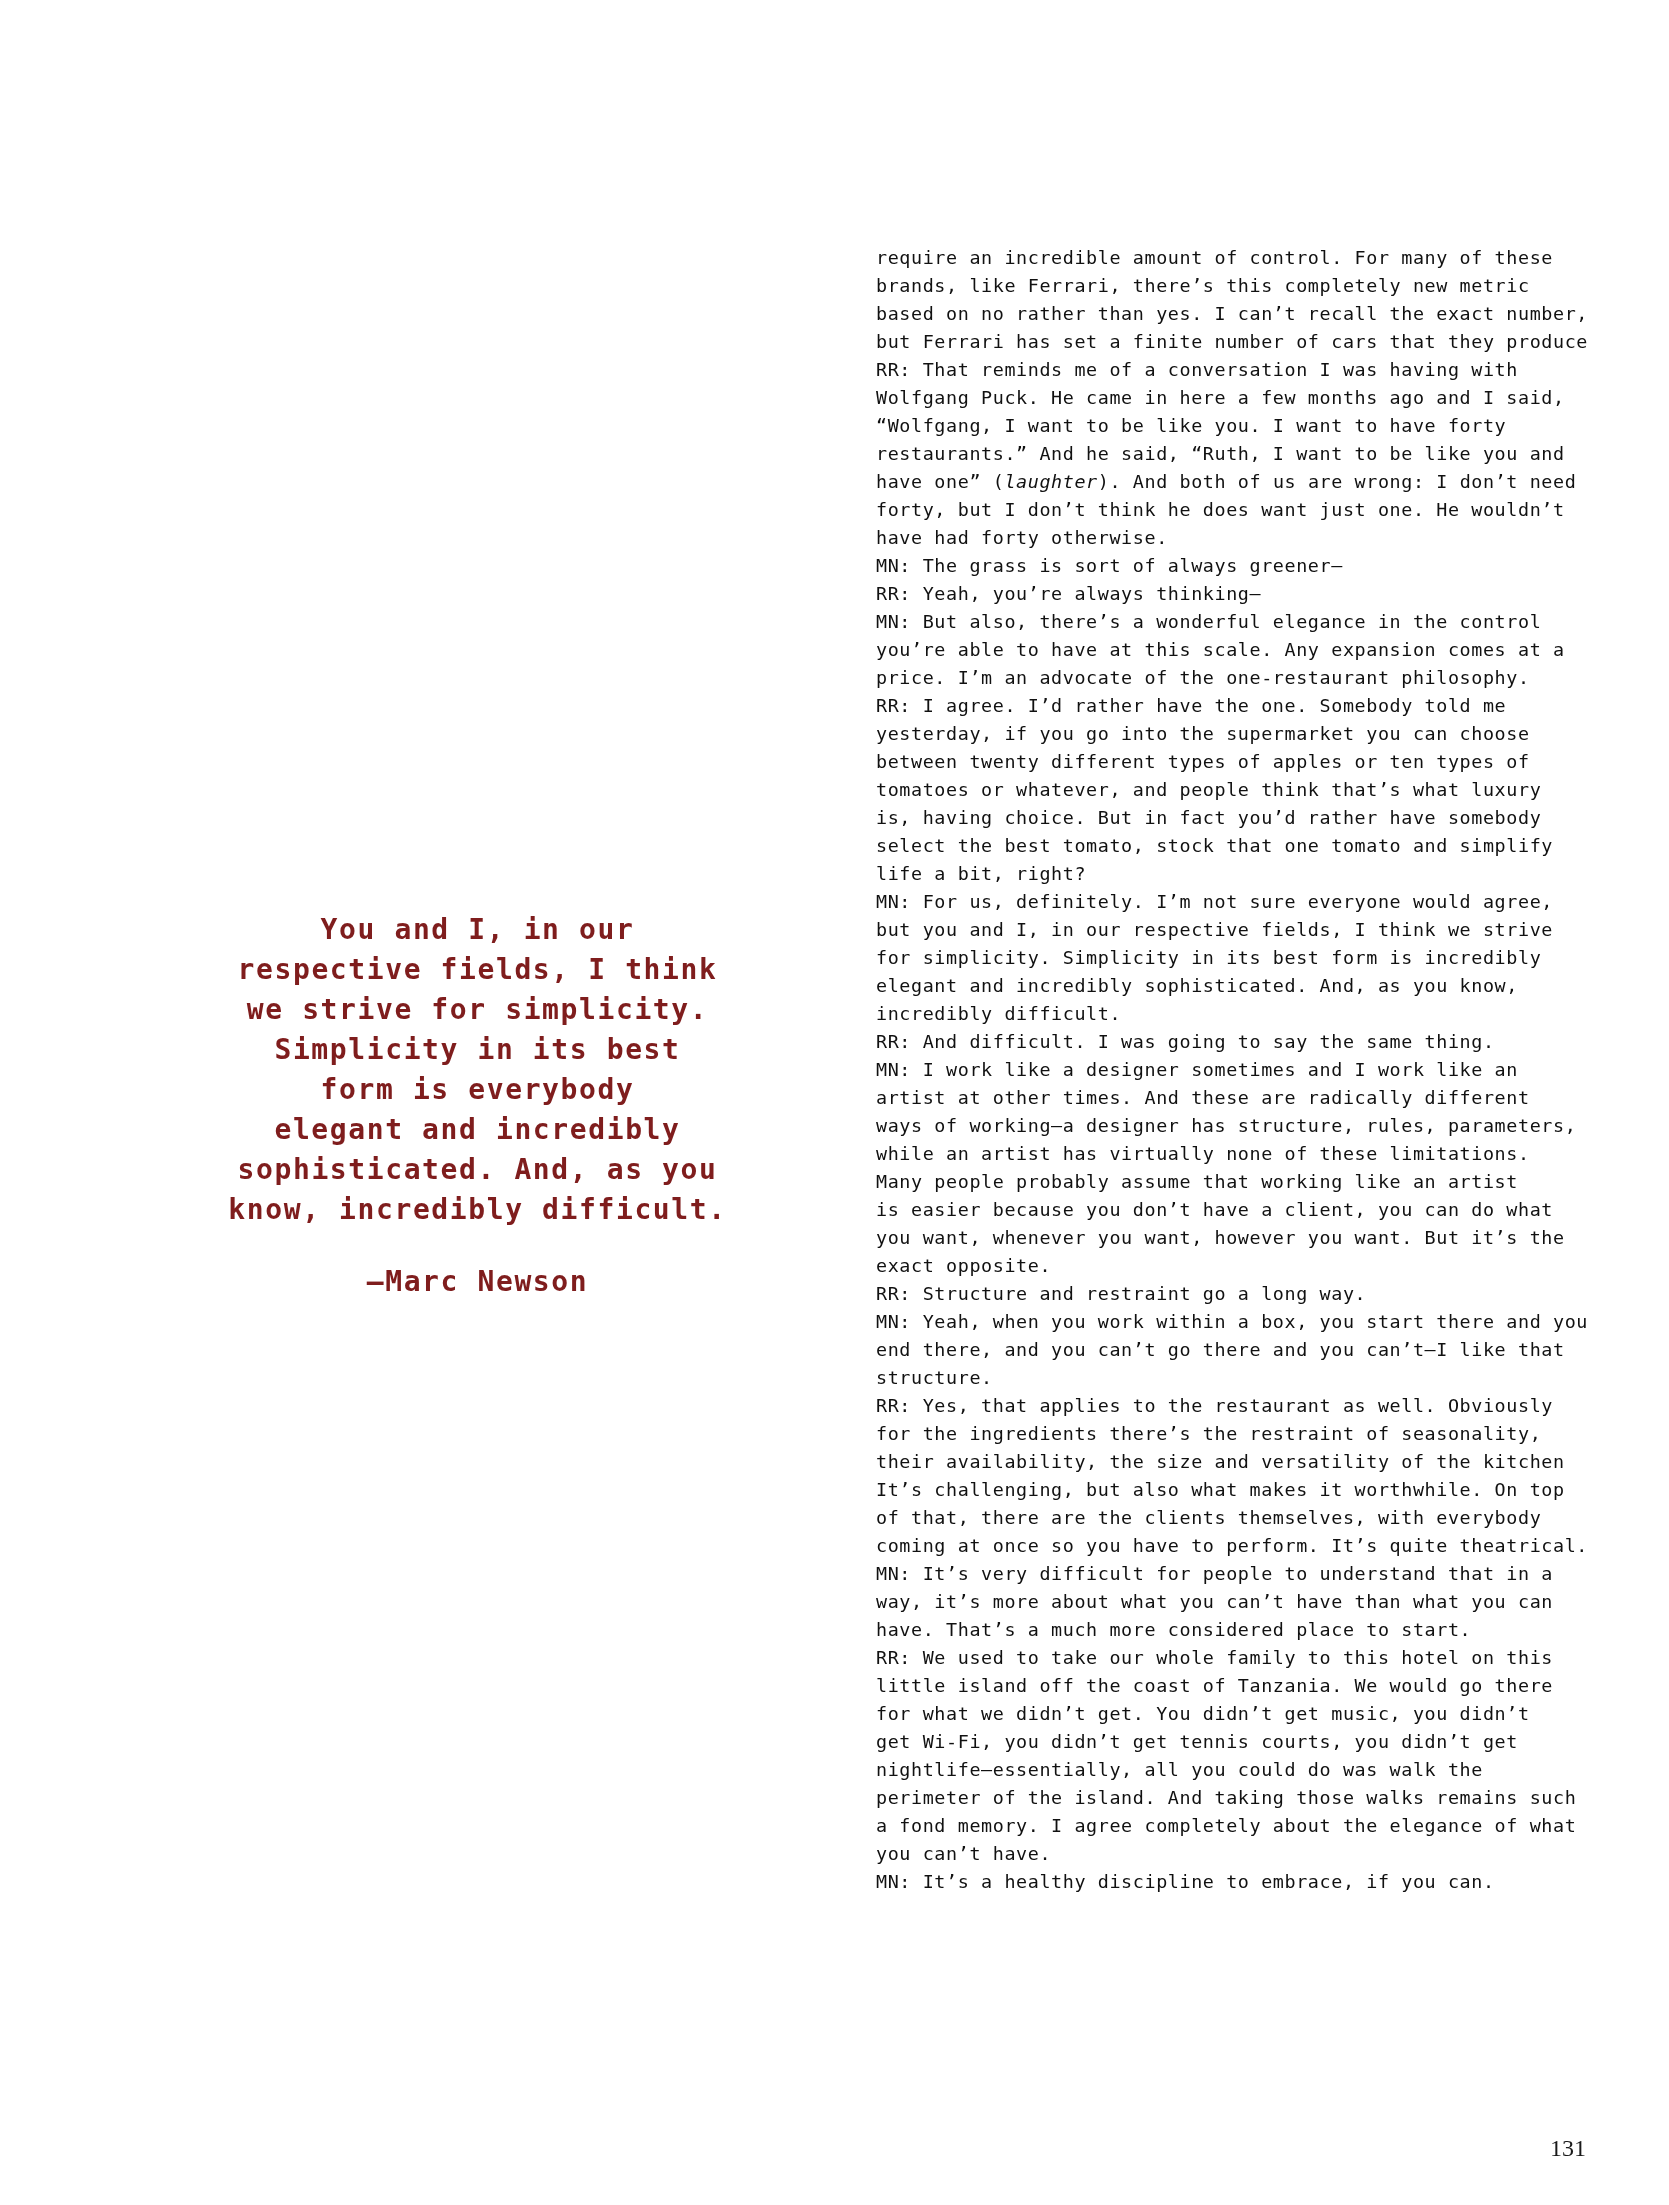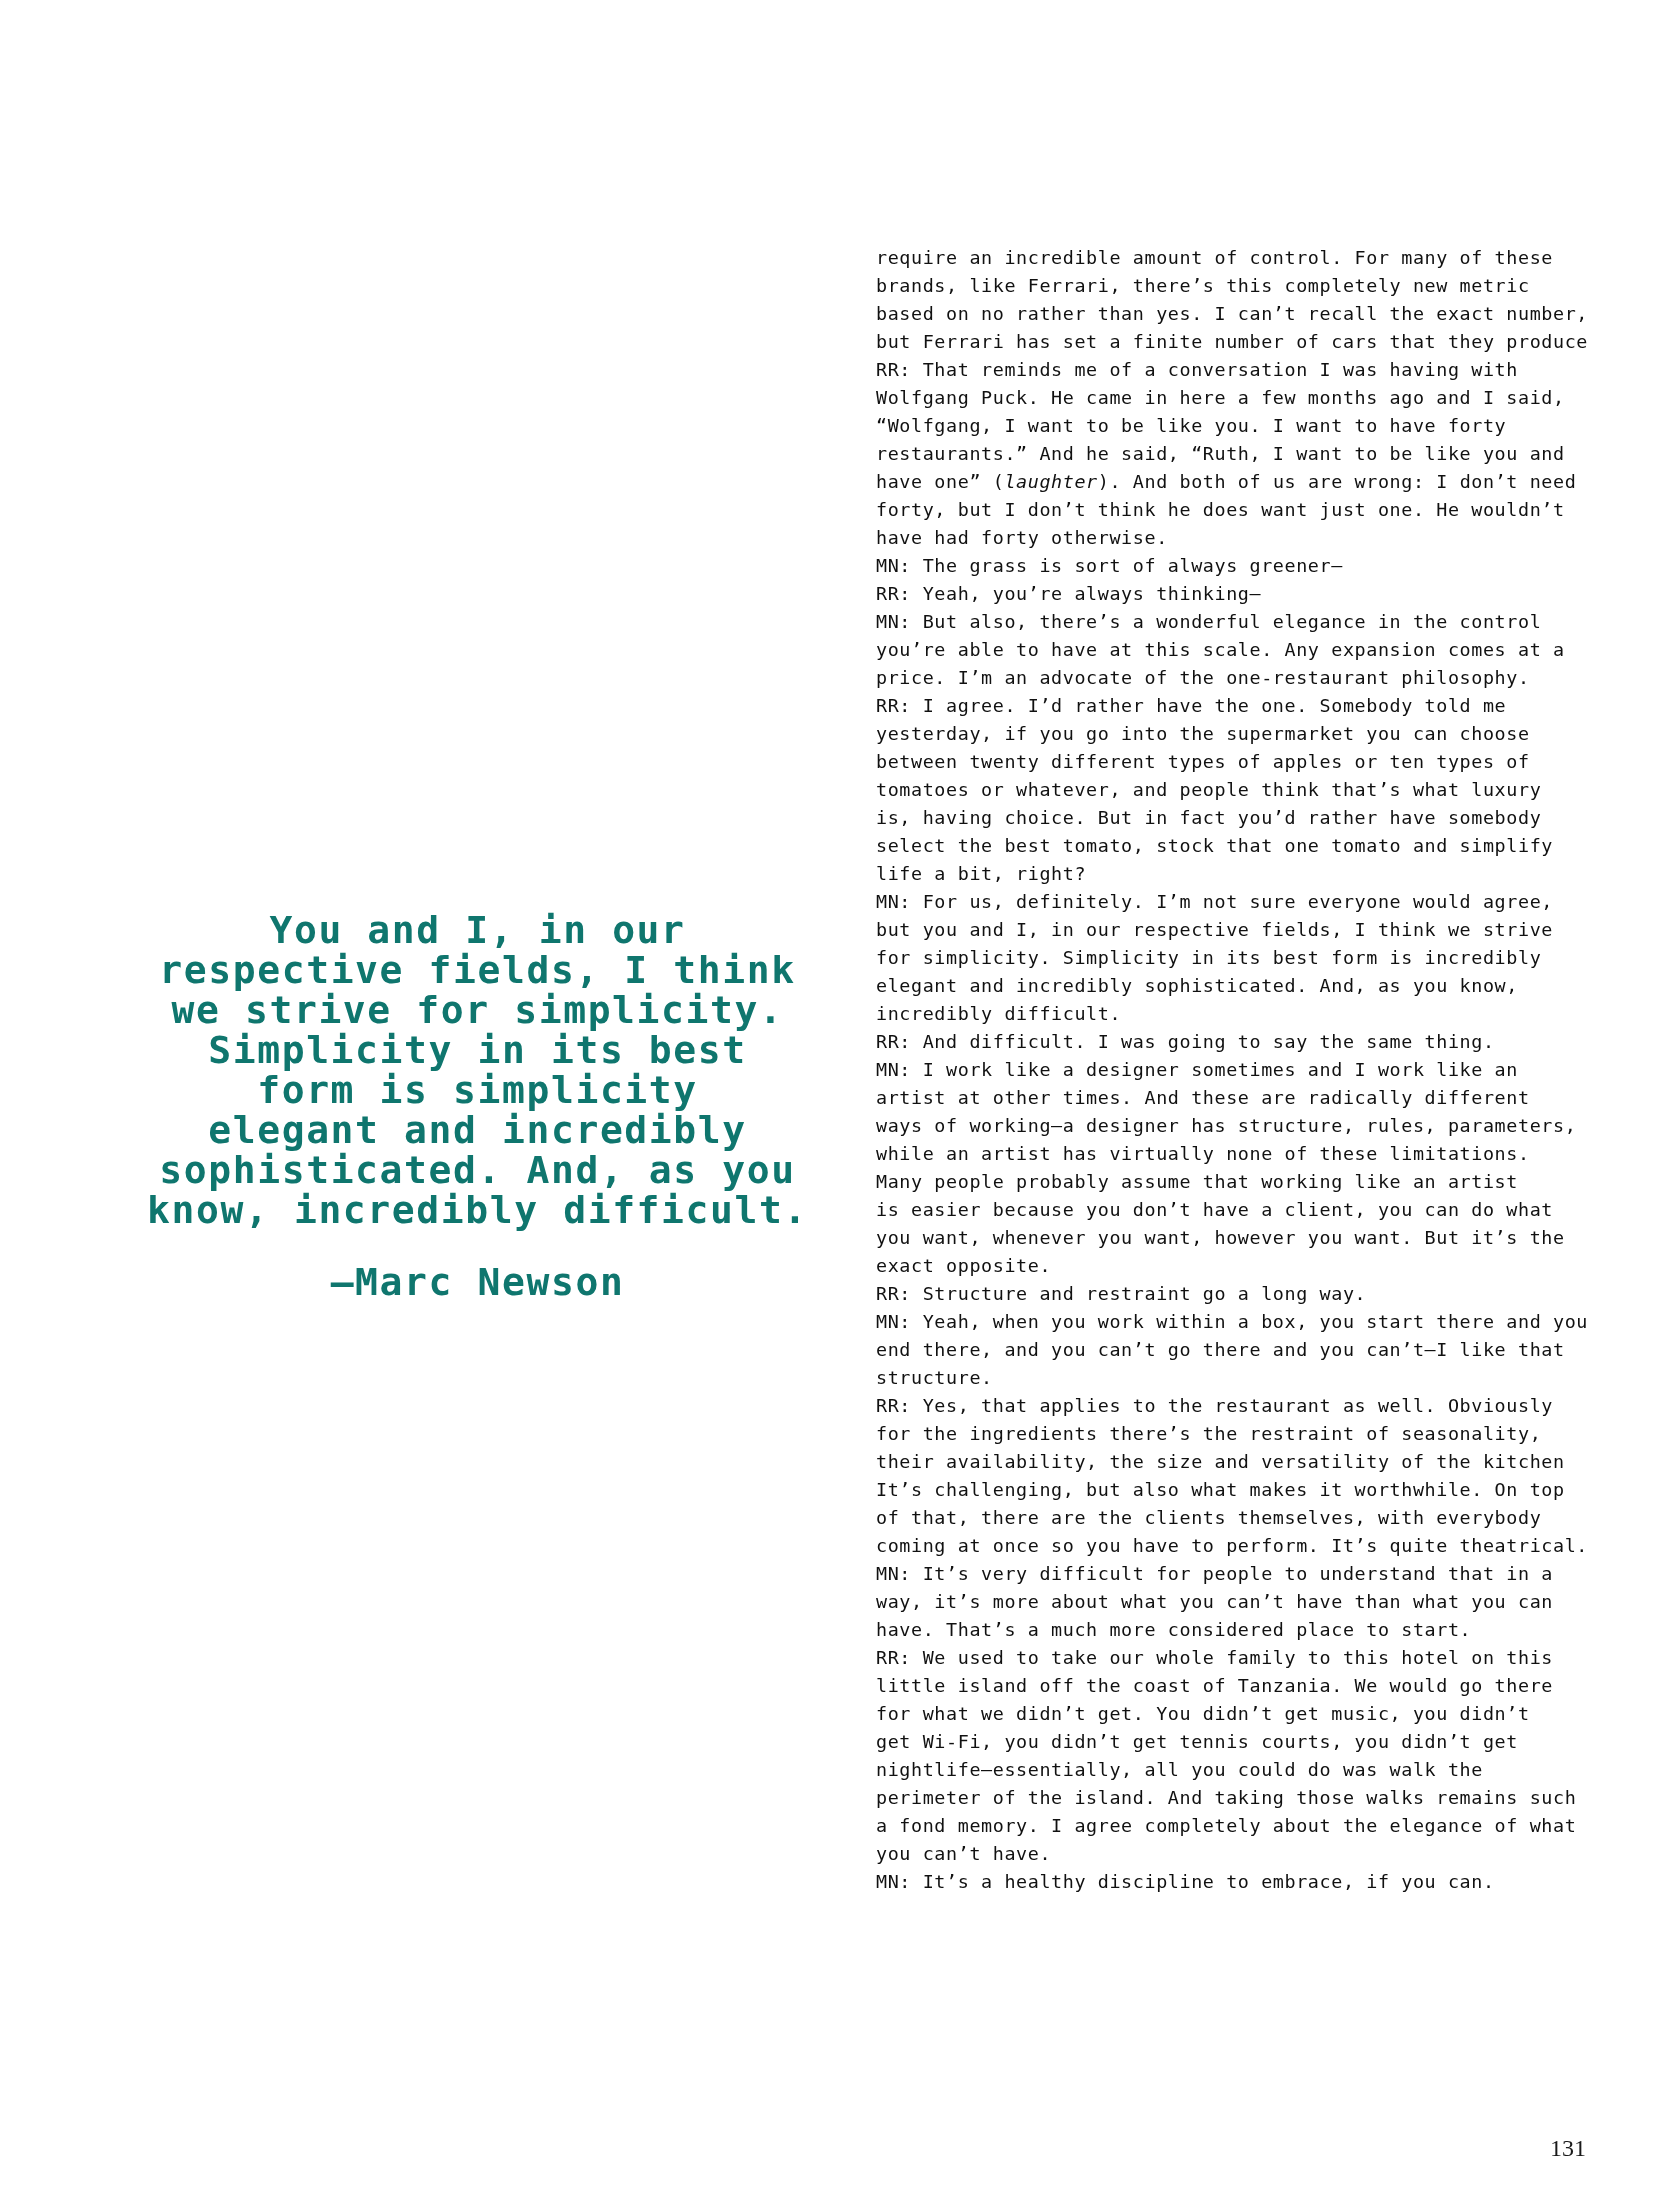--- a/index.html
+++ b/index.html
@@ -12,24 +12,24 @@
     color: #111111;
   }
   .pull-quote {
     position: absolute;
     left: 110px;
     top: 910px;
     width: 735px;
     text-align: center;
     font-family: "DejaVu Sans Mono", monospace;
     font-weight: bold;
-    font-size: 38px;
+    font-size: 28px;
     line-height: 40px;
     letter-spacing: 1.6px;
-    color: #0f766e;
+    color: #7f1d1d;
   }
   .pull-quote .q-line { white-space: pre; }
   .pull-quote .attribution { white-space: pre; margin-top: 32px; }
   .transcript {
     position: absolute;
     left: 876px;
     top: 244px;
     width: 724px;
     font-size: 18.4px;
     line-height: 28px;
@@ -51,21 +51,21 @@
 </head>
 <body>
 
 <div class="pull-quote">
   <div>
 
   <div class="q-line">You and I, in our</div>
       <div class="q-line">respective fields, I think</div>
       <div class="q-line">we strive for simplicity.</div>
       <div class="q-line">Simplicity in its best</div>
-      <div class="q-line">form is simplicity</div>
+      <div class="q-line">form is everybody</div>
       <div class="q-line">elegant and incredibly</div>
       <div class="q-line">sophisticated. And, as you</div>
       <div class="q-line">know, incredibly difficult.</div>
     </div>
   <div class="attribution">—Marc Newson</div>
 </div>
 
 <div class="transcript">
 
     <div class="t-line">require an incredible amount of control. For many of these</div>

